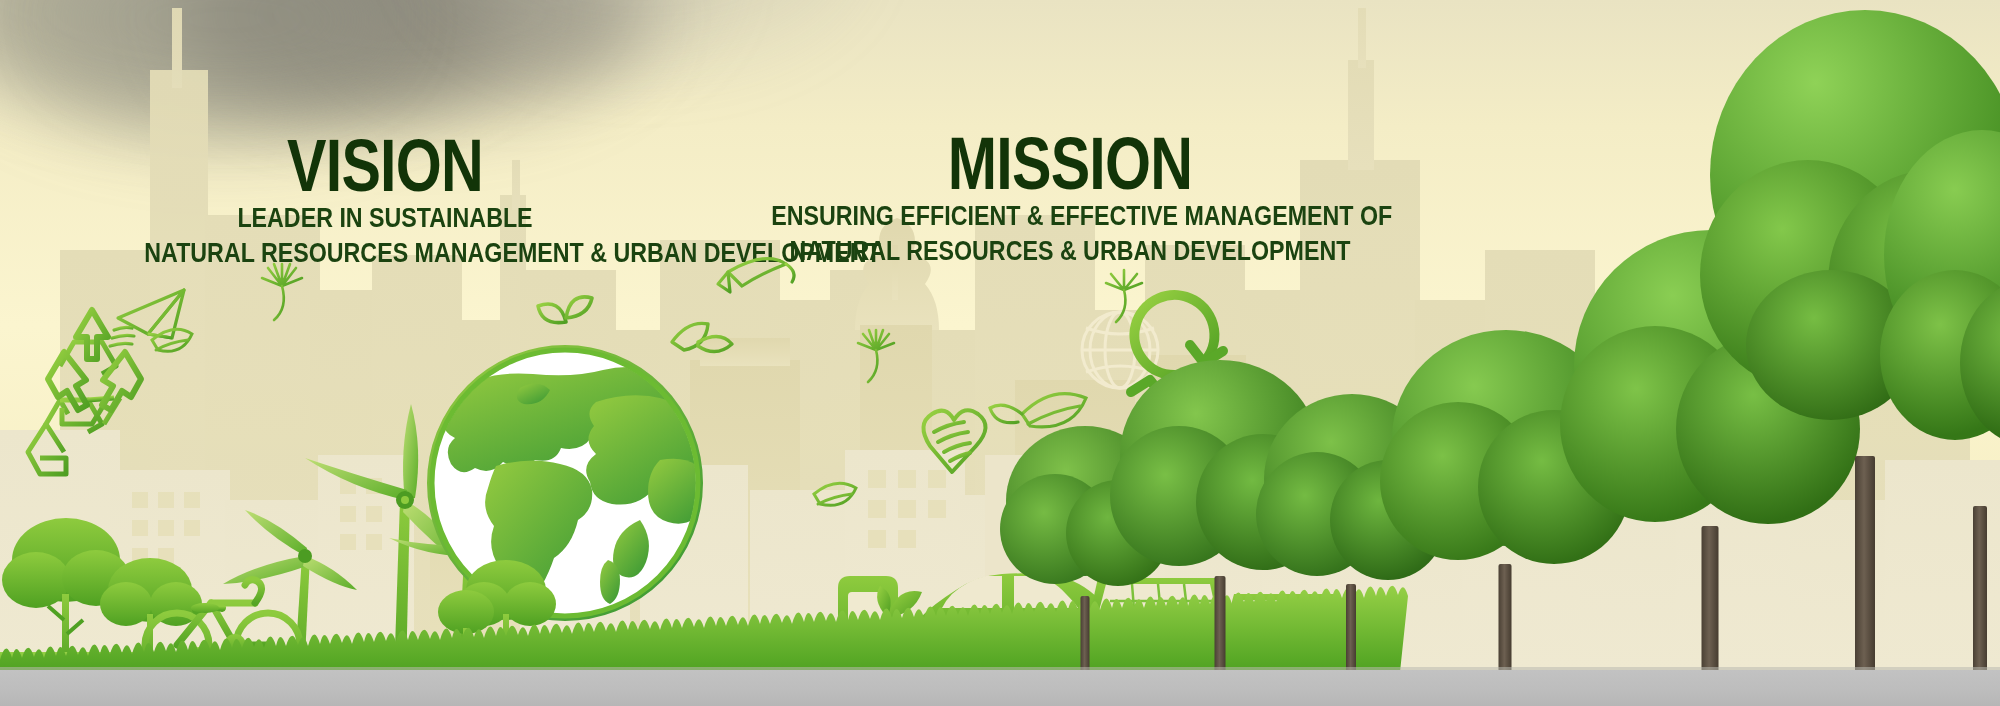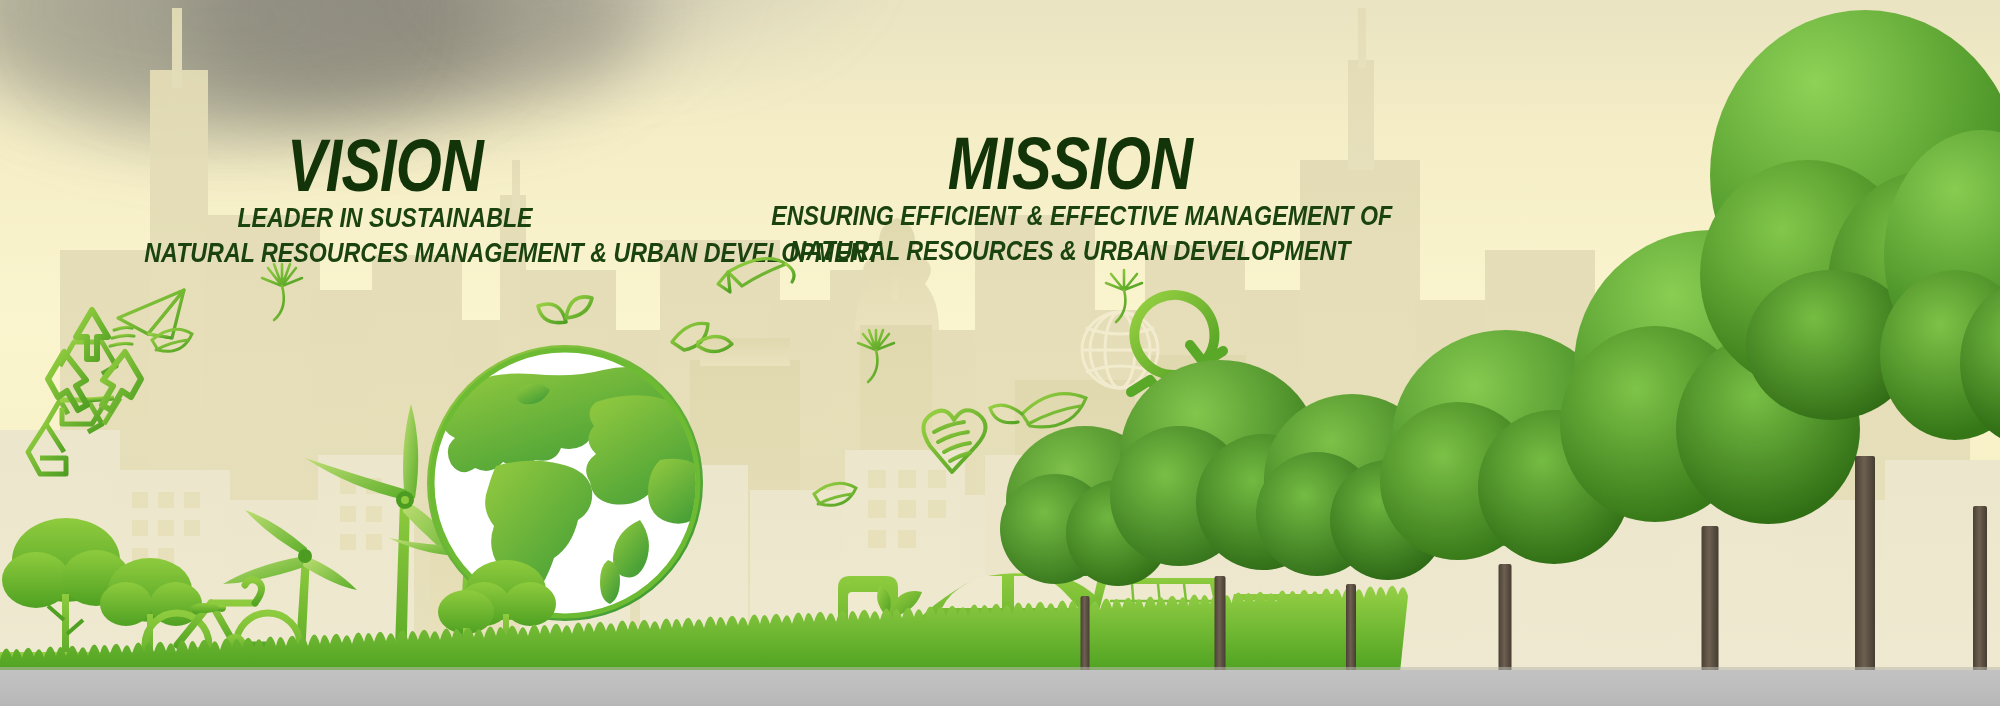--- a/index.html
+++ b/index.html
@@ -8,21 +8,20 @@
     font-family: "Liberation Sans", sans-serif;
     background:#f7f0c4;
   }
   #banner {
     position:relative;
     width:2000px;
     height:706px;
     overflow:hidden;
     background:
       linear-gradient(to bottom, #e9e3c2 0%, #f4edc6 18%, #fbf5cf 46%, #f7f0c6 72%, #efe8bd 100%);
-    font-style: italic;
   }
   
   .smog {
     position:absolute; pointer-events:none;
     border-radius:50%;
     filter: blur(34px);
   }
   .smog.a { left:-40px;  top:-120px; width:540px; height:260px; background:rgba(120,118,108,.42); }
   .smog.b { left:180px;  top:-90px;  width:460px; height:210px; background:rgba(108,106,98,.40); }
   .smog.c { left:60px;   top:-60px;  width:330px; height:160px; background:rgba(140,138,128,.30); }

